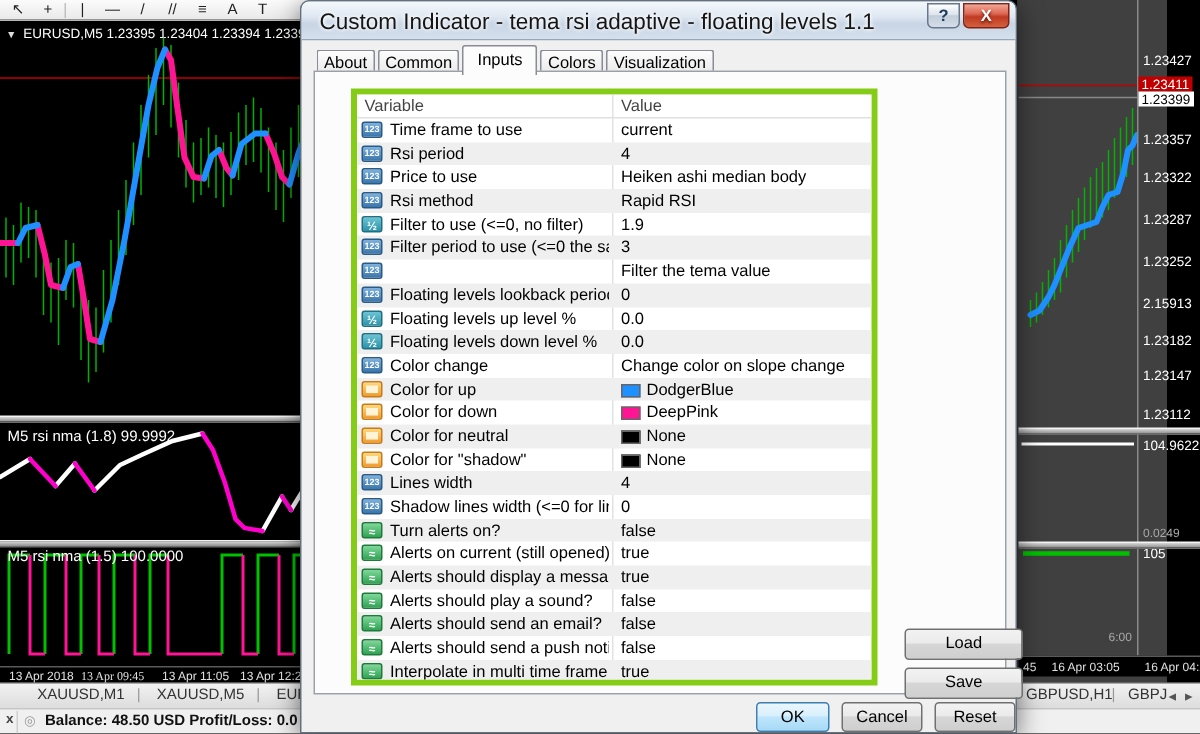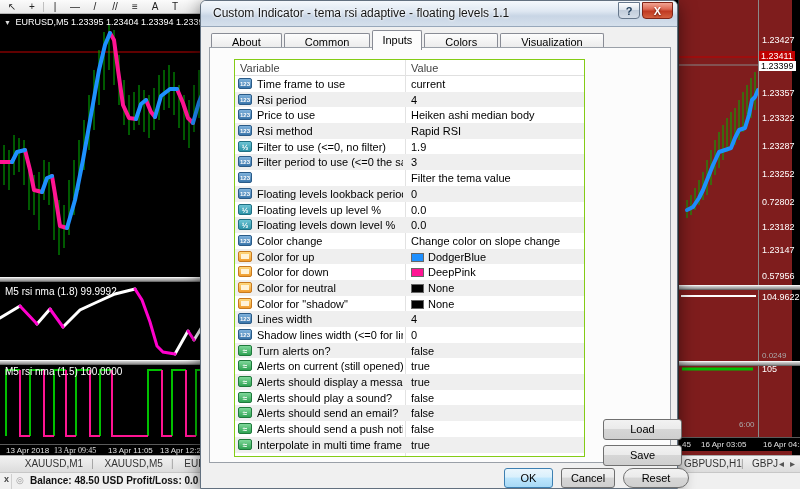--- a/index.html
+++ b/index.html
@@ -18,21 +18,21 @@
   #leftchart { left:0; top:14px; width:208px; height:441px; background:#000; border-right:1px solid #3a3a3a; }
   #lc-header { left:4px; top:3px; font-size:9px; color:#fff; white-space:nowrap; }
   #lc-header .dd { color:#ddd; font-size:7px; margin-right:2px; }
   .subsep { left:0; width:208px; height:5px; background:linear-gradient(#d7d7d7,#8f8f8f);
             border-top:1px solid #f4f4f4; border-bottom:1px solid #6c6c6c; }
   .sublabel { left:5px; font-size:10px; color:#fff; white-space:nowrap; }
   #lc-timeaxis { left:0; top:430px; width:208px; height:11px; background:#000; border-top:1px solid #5a5a5a;padding-left:43px;}
   .ltime { top:1px; font-size:8px; color:#e0e0e0; white-space:nowrap; }
 
   
-  #rightchart { left:678px; top:0; width:114px; height:455px; background:#7f1d1d; border-left:1px solid #3a3a3a; }
+  #rightchart { left:678px; top:0; width:100px; height:455px; background:#404040; border-left:1px solid #3a3a3a; }
   #rc-scaleline { left:79px; top:0; width:1px; height:437px; background:#8a8a8a; }
   .plabel { left:83px; font-size:9px; color:#fff; white-space:nowrap; }
   .plabel.ask { background:#c00000; color:#fff; padding:0 2px; left:80px; }
   .plabel.bid { background:#fff; color:#000; padding:0 2px; left:80px; }
   .plabel.dim { color:#aaa; font-size:8px; }
   #rc-timeaxis { left:0; top:437px; width:122px; height:14px; background:#000; border-top:1px solid #5a5a5a; }
   .rtime { top:2px; font-size:8px; color:#e0e0e0; white-space:nowrap; }
 
   
   #tabsbar { left:0; top:455px; width:800px; height:17px; background:linear-gradient(#f2f2f2,#dcdcdc);
@@ -45,40 +45,40 @@
   #sb-conn { left:16px; top:2px; color:#9a9a9a; font-size:9px; }
   #sb-text { left:30px; top:2px; font-weight:bold; white-space:nowrap; width:168px; overflow:hidden; }
 
   
   #dialog { left:200px; top:0; width:478px; height:489px; background:#f0f0f0;
             border:1px solid #62707f; border-radius:6px 6px 0 0;
             box-shadow:0 4px 18px rgba(0,0,0,.55); z-index:10; }
   #titlebar { left:0; top:0; width:476px; height:26px; border-radius:5px 5px 0 0;
               background:linear-gradient(#f4f8fc,#dfe8f2 40%,#c8d5e5 60%,#d5e0ec);
               border-bottom:1px solid #97a7ba; }
-  #title { left:12px; top:5px; font-size:12px; color:#151515; text-shadow:0 0 3px #fff, 0 0 3px #fff; white-space:nowrap;}
+  #title { left:12px; top:5px; font-size:15px; color:#151515; text-shadow:0 0 3px #fff, 0 0 3px #fff; white-space:nowrap;}
   .tbtn { top:1px; height:17px; font-size:11px; font-weight:bold; text-align:center; line-height:16px;
           border-radius:0 0 4px 4px; }
   #helpbtn { left:417px; width:22px; color:#1c3a57; border:1px solid #67788c;
              background:linear-gradient(#ffffff,#dde4ec 45%,#c2cddb 50%,#d4dde8); }
   #closebtn { left:441px; width:31px; color:#fff; border:1px solid #7e2417;
               background:linear-gradient(#f2a493,#dd6a55 40%,#c03a22 55%,#d4603f);
               text-shadow:0 1px 2px #5e1308; }
 
   
   #dtabs { left:10px; top:29px; height:18px; white-space:nowrap; }
-  .dtab { display:inline-block; vertical-align:bottom; font-size:11px; color:#000; padding:2px 20px;
+  .dtab { display:inline-block; vertical-align:bottom; font-size:11px; color:#000; padding:2px 4px;
           border:1px solid #898c95; border-bottom:none; border-radius:2px 2px 0 0;
           background:linear-gradient(#fdfdfd,#e8e8e8); margin-right:2px; }
   .dtab.active { background:#fcfcfc; padding:3px 9px 4px 9px; position:relative; z-index:3; }
 
   #tabpage { left:8px; top:46px; width:462px; height:416px; background:#fcfcfc; border:1px solid #9aa0a8; }
 
   
-  #ptable { left:24px; top:11px; width:351px; height:398px; border:1px solid #84cc16; background:#fff; overflow:hidden;}
+  #ptable { left:24px; top:11px; width:351px; height:398px; border:4px solid #84cc16; background:#fff; overflow:hidden;}
   #phead { left:0; top:0; width:100%; height:16px; background:#fff; border-bottom:1px solid #e0e0e0; }
   .hcell { top:2px; font-size:11px; color:#444; }
   #coldiv { left:170px; top:0; width:1px; height:398px; background:#e2e2e2; }
   #prows { left:0; top:16px; width:100%; }
   .trow { position:relative; height:15.7px; }
   .trow:nth-child(even) { background:#efefef; }
   .ric { position:absolute; left:3px; top:2px; width:14px; height:11px; border-radius:2px; font-size:6px;
          color:#fff; text-align:center; line-height:11px; font-weight:bold; }
   .i-int { background:linear-gradient(#7fb2dc,#3a76ab); border:1px solid #2a5b88; }
   .i-dbl { background:linear-gradient(#6cc4d4,#2d93a8); border:1px solid #1f7083; font-size:8px; }
@@ -92,21 +92,21 @@
   .swatch { position:absolute; left:176px; top:4px; width:13px; height:9px; border:1px solid #666; }
 
   
   .btn { text-align:center; font-size:11px; color:#000; line-height:19px; border:1px solid #707070;
          border-radius:3px; background:linear-gradient(#f2f2f2,#ebebeb 45%,#d6d6d6 50%,#cfcfcf); }
   .btn.default { border-color:#3c7fb1; background:linear-gradient(#eaf6fd,#d9f0fc 45%,#bee6fd 50%,#a7d9f5); }
   #loadbtn { left:393px; top:371px; width:79px; height:21px; }
   #savebtn { left:393px; top:397px; width:79px; height:21px; }
   #okbtn   { left:303px; top:467px; width:49px; height:20px; }
   #cancelbtn { left:360px; top:467px; width:54px; height:20px; }
-  #resetbtn  { left:422px; top:467px; width:66px; height:20px;border-radius:10px; }
+  #resetbtn  { left:422px; top:467px; width:54px; height:20px; }
 </style>
 </head>
 <body>
 
 <div id="stage">
 
   <div id="toolbar" class="abs">
     <span class="tbicon">↖</span>
     <span class="tbicon">+</span>
     <span class="tbsep"></span>
@@ -171,24 +171,24 @@
 
     <div id="rc-scaleline" class="abs"></div>
 
     <span class="plabel abs" style="top:35px;">1.23427</span>
     <span class="plabel ask abs" style="top:51px;">1.23411</span>
     <span class="plabel bid abs" style="top:61px;">1.23399</span>
     <span class="plabel abs" style="top:88px;">1.23357</span>
     <span class="plabel abs" style="top:113px;">1.23322</span>
     <span class="plabel abs" style="top:141px;">1.23287</span>
     <span class="plabel abs" style="top:169px;">1.23252</span>
-    <span class="plabel abs" style="top:197px;">0.72802</span>
+    <span class="plabel abs" style="top:197px;">2.15913</span>
     <span class="plabel abs" style="top:222px;">1.23182</span>
     <span class="plabel abs" style="top:245px;">1.23147</span>
-    <span class="plabel abs" style="top:271px;">0.57956</span>
+    <span class="plabel abs" style="top:271px;">1.23112</span>
     <span class="plabel abs" style="top:292px;">104.9622</span>
     <span class="plabel dim abs" style="top:351px;">0.0249</span>
     <span class="plabel abs" style="top:364px;">105</span>
     <span class="plabel dim abs" style="left:60px;top:420px;">6:00</span>
 
     <div class="subsep abs" style="width:122px;top:285px;"></div>
     <div class="subsep abs" style="width:122px;top:361px;"></div>
 
     <div id="rc-timeaxis" class="abs">
       <span class="rtime abs" style="left:3px;">45</span>

